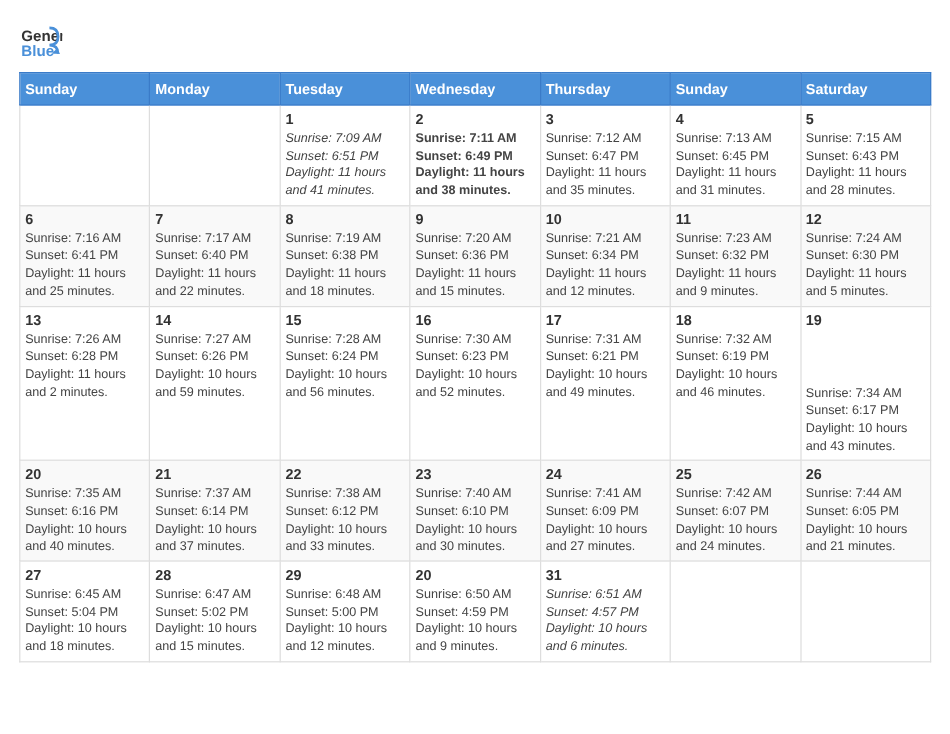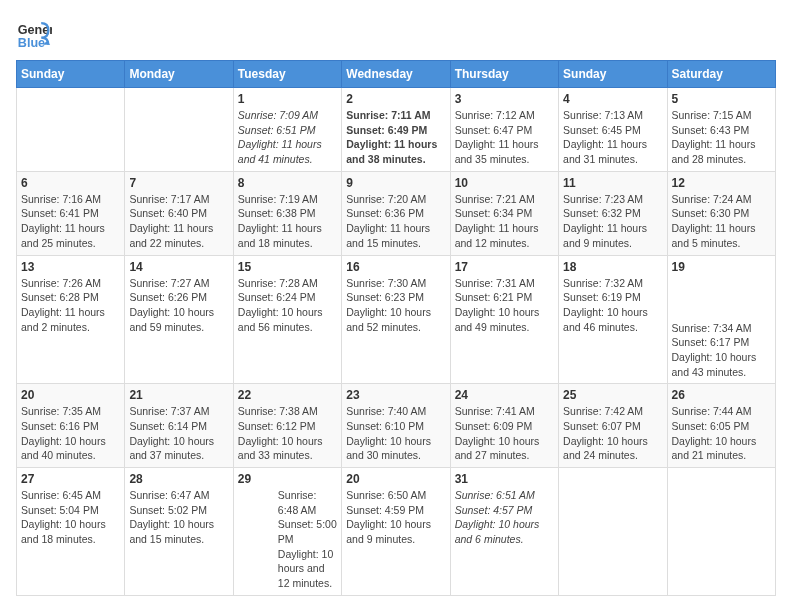--- a/index.html
+++ b/index.html
@@ -260,21 +260,21 @@
 Daylight: 10 hours and 18 minutes.</div>
         </td>
         <td>
           <div class="day-number">28</div>
           <div class="day-info" style="white-space: pre-line;">Sunrise: 6:47 AM
 Sunset: 5:02 PM
 Daylight: 10 hours and 15 minutes.</div>
         </td>
         <td>
           <div class="day-number">29</div>
-          <div class="day-info" style="white-space: pre-line; margin-left: 40px;">Sunrise: 6:48 AM
+          <div class="day-info" style="white-space: pre-line;">Sunrise: 6:48 AM
 Sunset: 5:00 PM
 Daylight: 10 hours and 12 minutes.</div>
         </td>
         <td>
           <div class="day-number">20</div>
           <div class="day-info" style="white-space: pre-line;">Sunrise: 6:50 AM
 Sunset: 4:59 PM
 Daylight: 10 hours and 9 minutes.</div>
         </td>
         <td>

